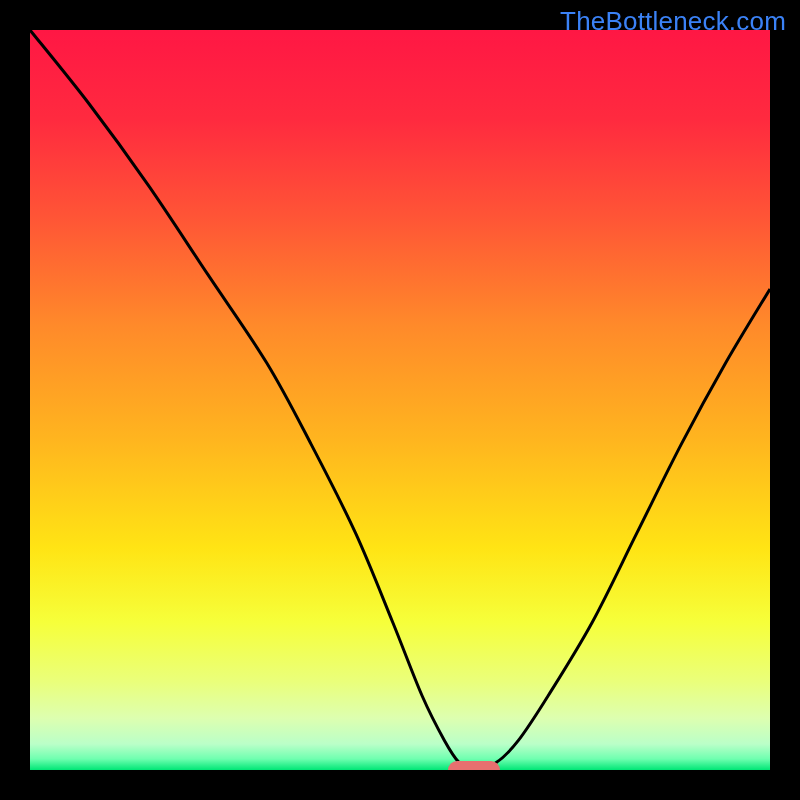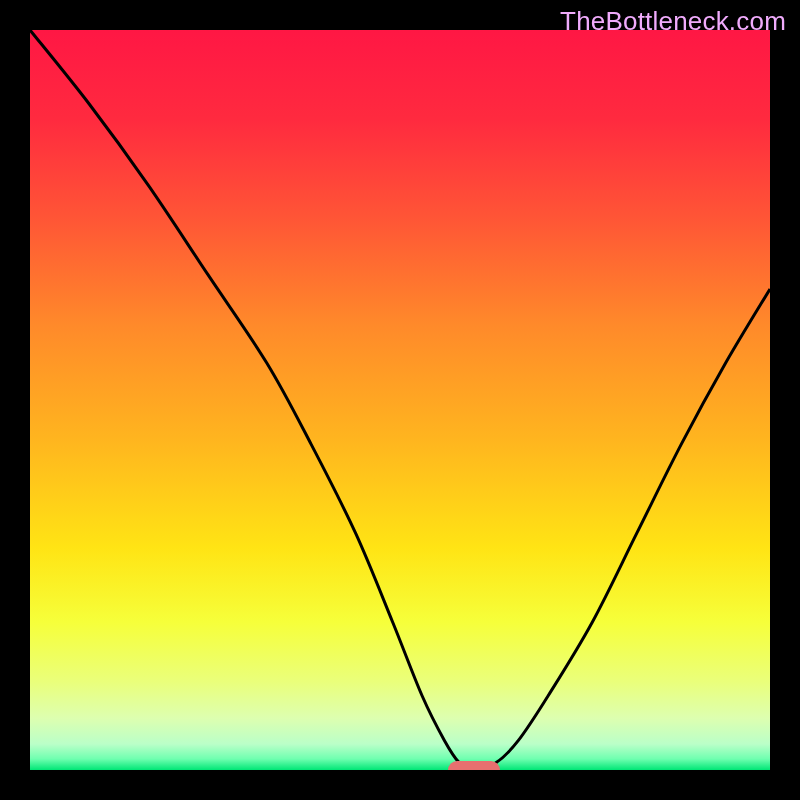--- a/index.html
+++ b/index.html
@@ -14,21 +14,21 @@
   .frame {
     position: relative;
     width: 800px;
     height: 800px;
     background: #000;
   }
   .watermark {
     position: absolute;
     top: 6px;
     right: 14px;
-    color: #f0abfc;
+    color: #3b82f6;
     font-size: 26px;
     font-weight: 500;
     letter-spacing: 0.2px;
   }
   .plot-area {
     position: absolute;
     left: 30px;
     top: 30px;
     width: 740px;
     height: 740px;

